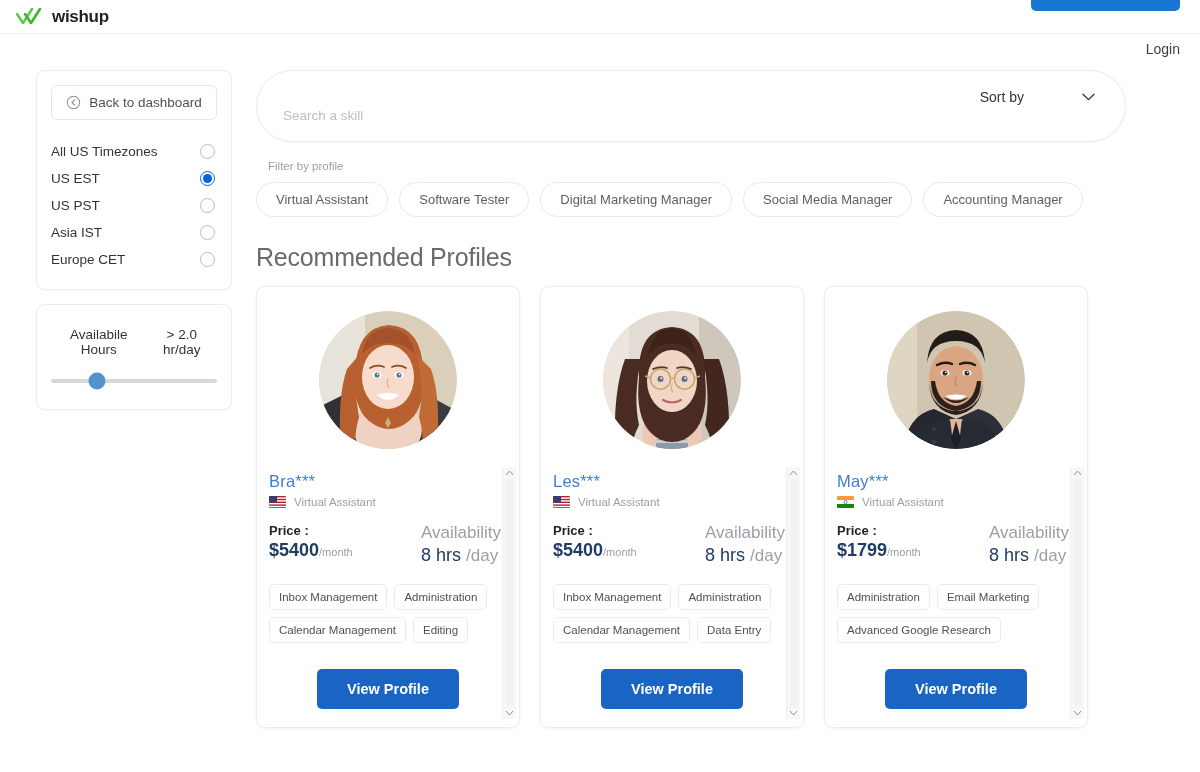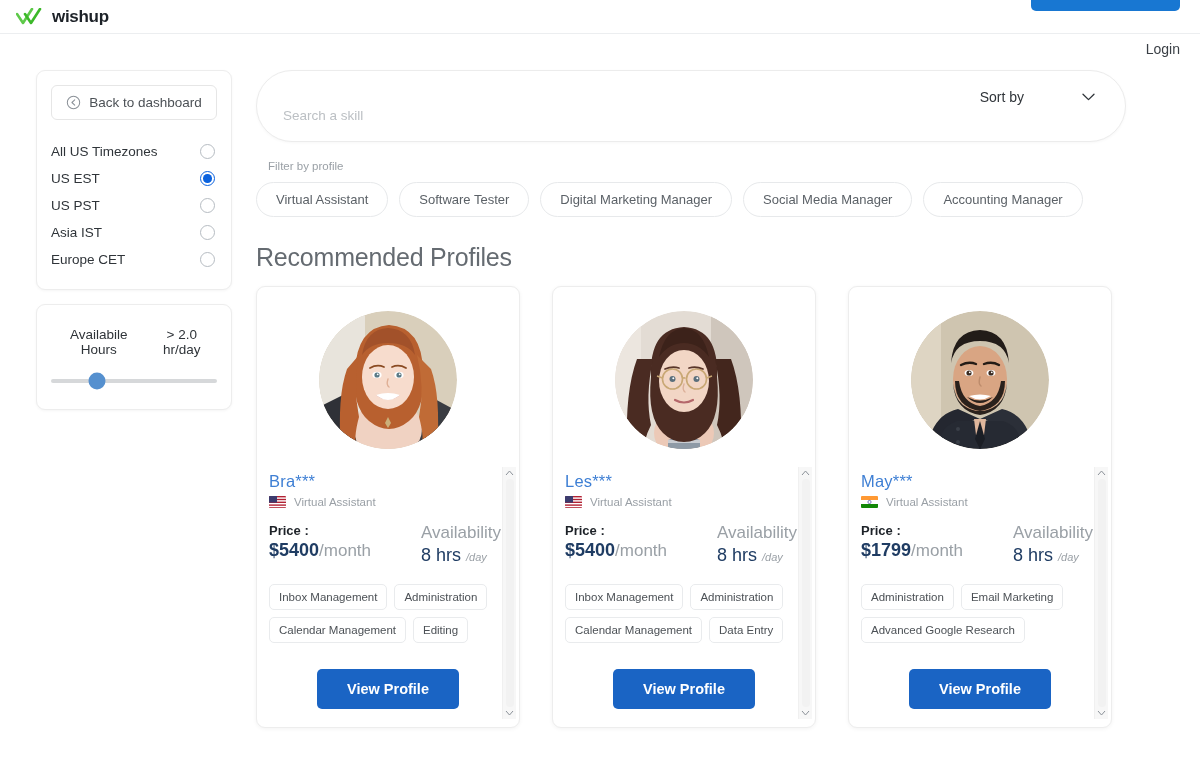--- a/index.html
+++ b/index.html
@@ -138,21 +138,21 @@
     font-family: "Liberation Sans", sans-serif;
   }
 
   .section-title {
     margin: 26px 0 14px 0;
     font-size: 25px; font-weight: normal; color: #656b71;
     letter-spacing: -0.2px;
   }
 
   
-  .cards { display: flex; gap: 32px; }
+  .cards { display: flex; gap: 20px; }
   .card {
     width: 264px; height: 442px;
     background: #fff;
     border: 1px solid #ededed; border-radius: 9px;
     box-shadow: 0 1px 4px rgba(0,0,0,0.05);
     position: relative;
     overflow: hidden;
     display: flex; flex-direction: column;
   }
   .card-avatar-wrap {
@@ -174,25 +174,25 @@
   .flag { width: 17px; height: 12px; border-radius: 1px; display: block; flex: 0 0 17px; }
   .role-text { font-size: 11.5px; color: #9aa0a6; }
 
   .meta-row {
     display: flex; justify-content: space-between; align-items: flex-start;
     margin-top: 15px;
   }
   .price-col { }
   .price-label { font-size: 13px; font-weight: bold; color: #1d2228; }
   .price-value { font-size: 18px; font-weight: bold; color: #1f3c63; margin-top: 2px; }
-  .price-unit { font-size: 17px; font-weight: normal; color: #9aa0a6; }
+  .price-unit { font-size: 11px; font-weight: normal; color: #9aa0a6; }
   .avail-col { text-align: left; padding-right: 6px; }
   .avail-label { font-size: 17px; color: #9aa0a6; }
   .avail-value { font-size: 18px; color: #1f3c63; margin-top: 2px; font-weight: normal; }
-  .avail-unit { font-size: 11px; color: #9aa0a6; font-style: italic; }
+  .avail-unit { font-size: 17px; color: #9aa0a6; }
 
   .skills { display: flex; flex-wrap: wrap; gap: 7px; margin-top: 18px; }
   .skill {
     border: 1px solid #e9ebed; border-radius: 5px;
     background: #fff; padding: 6px 9px;
     font-size: 11.5px; color: #4c5156;
     white-space: nowrap;
   }
 
   .card-footer { padding: 0 12px 18px 12px; display: flex; justify-content: center; }

